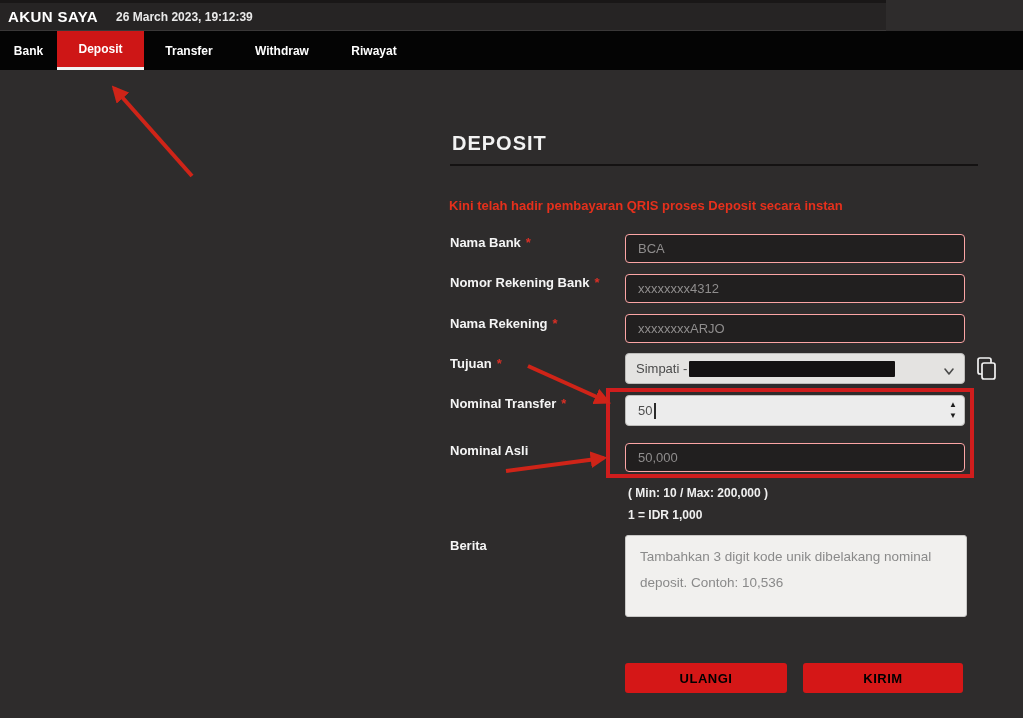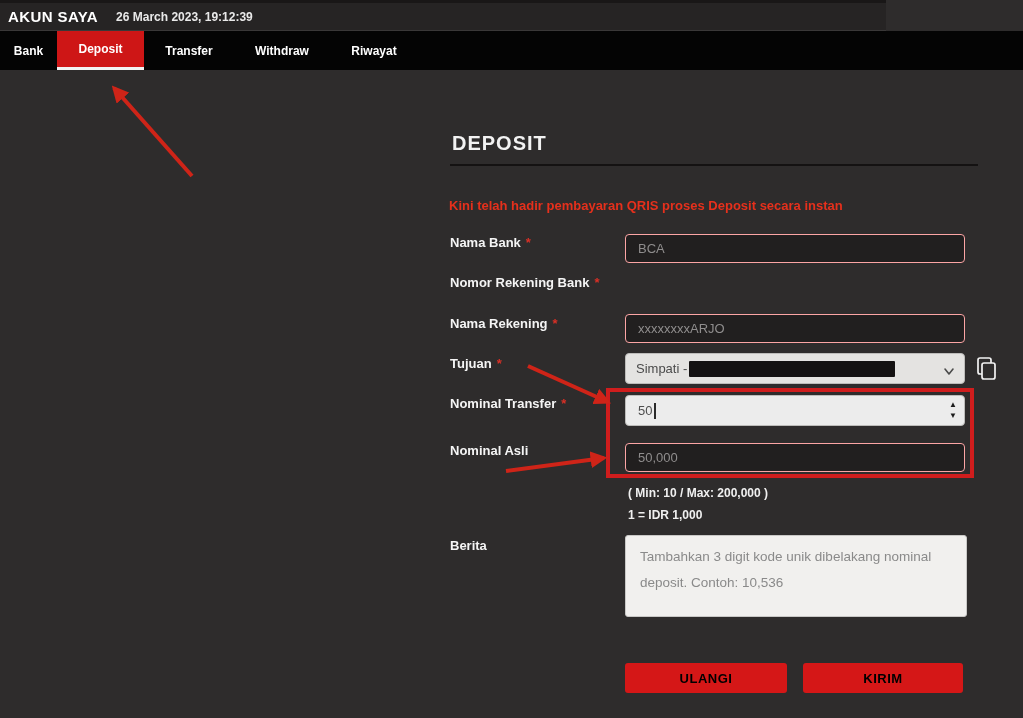--- a/index.html
+++ b/index.html
@@ -94,20 +94,21 @@
   <div class="notice">Kini telah hadir pembayaran QRIS proses Deposit secara instan</div>
 
   <div class="field-label" style="top:235px;">
     <span>Nama Bank</span><span class="req">*</span>
   </div>
   <input class="dark-input" style="top: 234px;" readonly="" value="BCA">
 
   <div class="field-label" style="top:275px;">
     <span>Nomor Rekening Bank</span><span class="req">*</span>
   </div>
+  <input class="dark-input" style="top: 274px;" readonly="" value="xxxxxxxx4312">
 
   <div class="field-label" style="top:316px;">
     <span>Nama Rekening</span><span class="req">*</span>
   </div>
   <input class="dark-input" style="top: 314px;" readonly="" value="xxxxxxxxARJO">
 
   <div class="field-label" style="top:356px;">
     <span>Tujuan</span><span class="req">*</span>
   </div>
   <div class="select-box">

